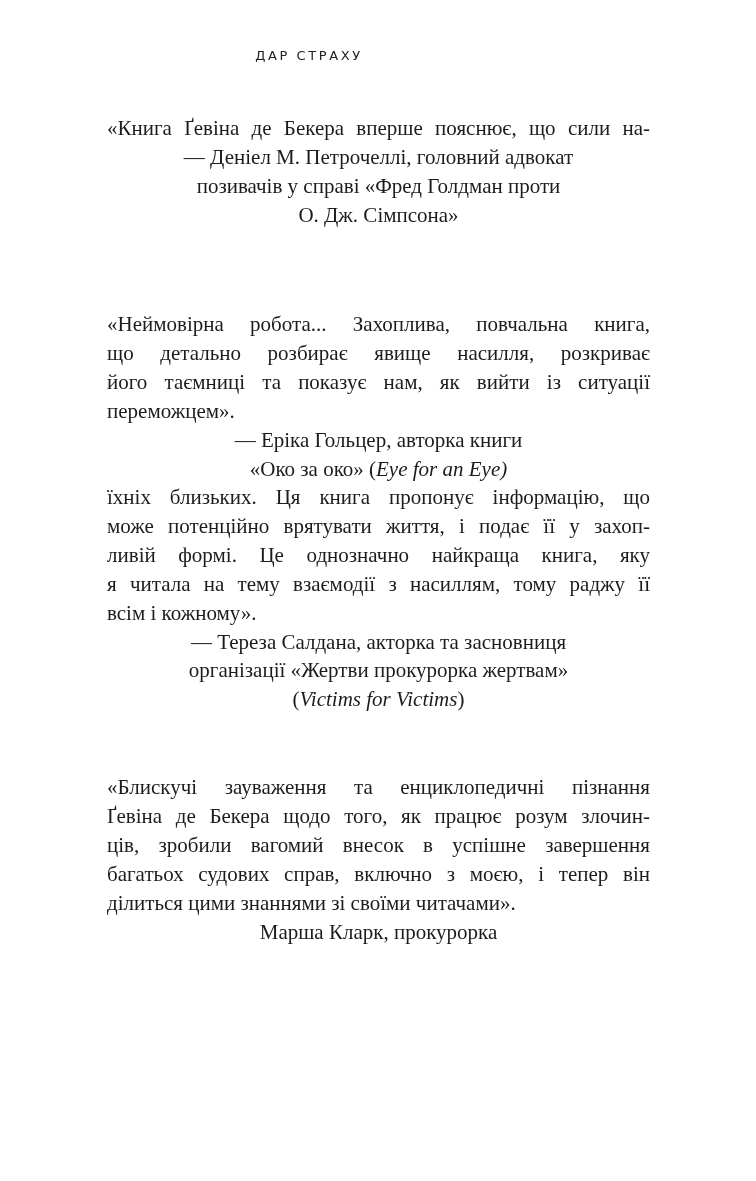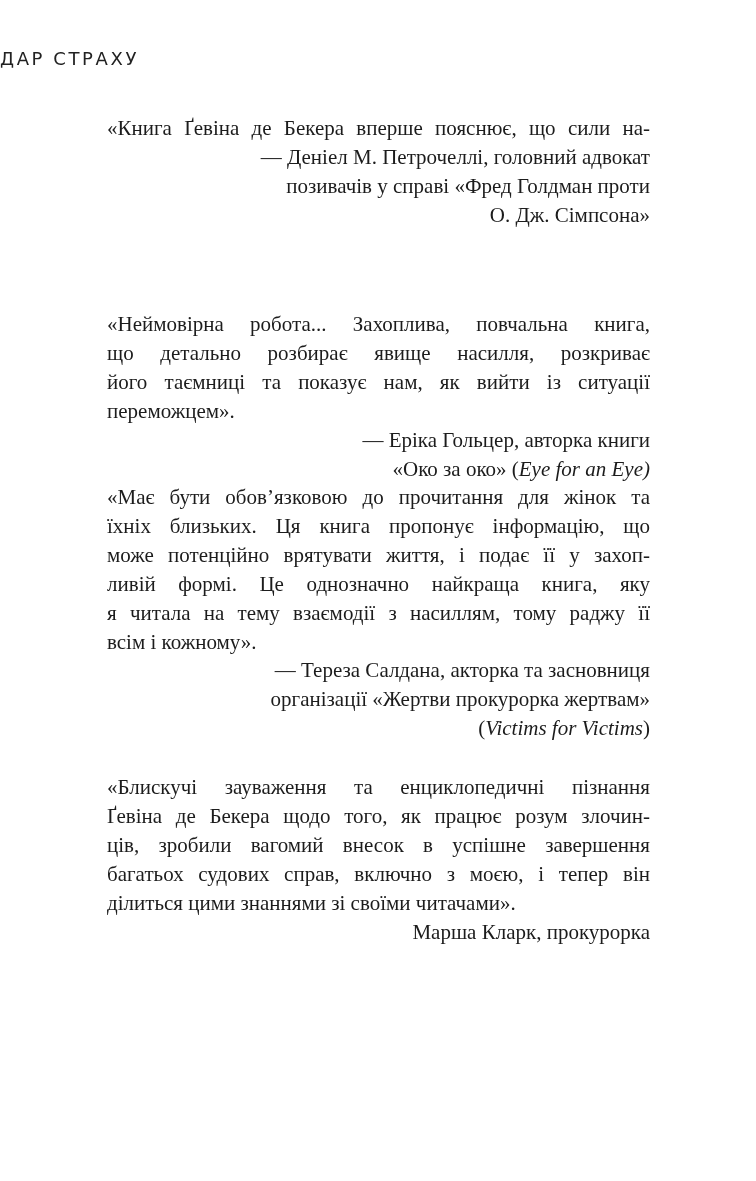--- a/index.html
+++ b/index.html
@@ -12,22 +12,23 @@
       height: 1181px;
       position: relative;
       overflow: hidden;
       color: #1c1c1c;
     }
     .running-head {
       position: absolute;
       top: 48px;
       left: 0;
       width: 618px;
+      text-align: center;
       font-family: "DejaVu Sans", sans-serif;
-      font-size: 18px;
+      font-size: 13px;
       letter-spacing: 2.6px;
       color: #222;
     }
     .text-block {
       position: absolute;
       left: 107px;
       width: 543px;
       font-family: "Liberation Serif", serif;
       font-size: 21px;
       line-height: 28.9px;
@@ -41,21 +42,21 @@
       text-align: justify;
       text-align-last: justify;
       white-space: nowrap;
     }
     .line-j.last {
       text-align: left;
       text-align-last: left;
     }
     .attrib {
       display: block;
-      text-align: right;
+      text-align: center;
       white-space: nowrap;
     }
     .it { font-style: italic; }
     #blurb-1 { top: 114px; }
     #blurb-2 { top: 286px; margin-top: 24px; }
     #blurb-3 { top: 483px; }
     #blurb-4 { top: 773px; }
   </style>
 </head>
 <body>
@@ -81,21 +82,20 @@
     <span class="line-j last">переможцем».</span>
   </div>
   <div class="attribution">
     <span class="attrib">— Еріка Гольцер, авторка книги</span>
     <span class="attrib"><span>«Око за око» (</span><span class="it">Eye for an Eye)</span></span>
   </div>
 </div>
 
 <div class="text-block" id="blurb-3">
   <div class="quote">
-    <span class="line-j">«Має бути обов’язковою до прочитання для жінок та</span>
     <span class="line-j">їхніх близьких. Ця книга пропонує інформацію, що</span>
     <span class="line-j">може потенційно врятувати життя, і подає її у захоп-</span>
     <span class="line-j">ливій формі. Це однозначно найкраща книга, яку</span>
     <span class="line-j">я читала на тему взаємодії з насиллям, тому раджу її</span>
     <span class="line-j last">всім і кожному».</span>
   </div>
   <div class="attribution">
     <span class="attrib">— Тереза Салдана, акторка та засновниця</span>
     <span class="attrib">організації «Жертви прокурорка жертвам»</span>
     <span class="attrib"><span>(</span><span class="it">Victims for Victims</span><span>)</span></span>

